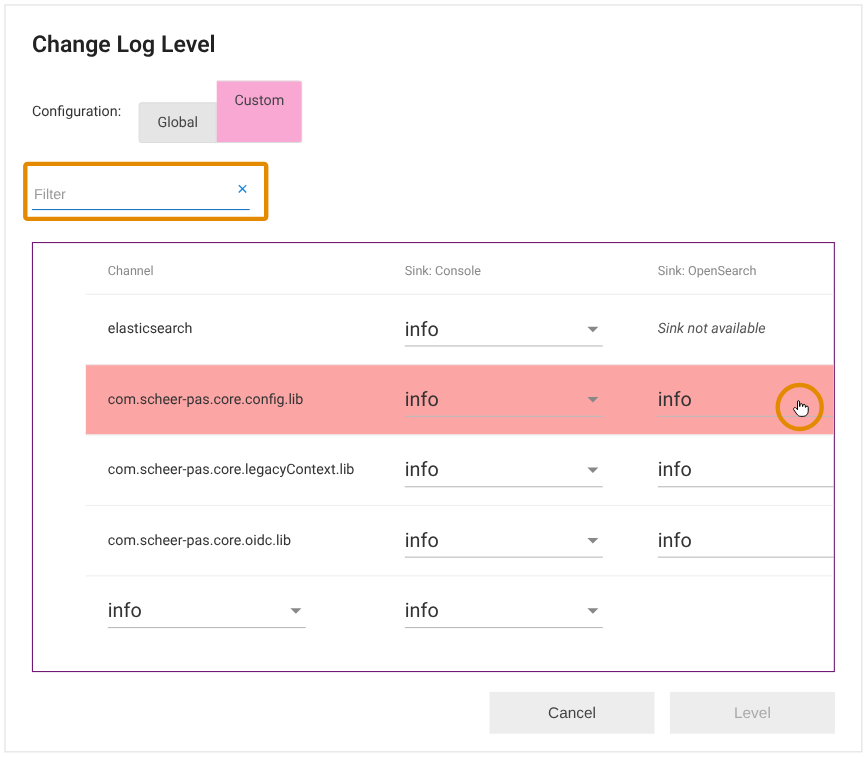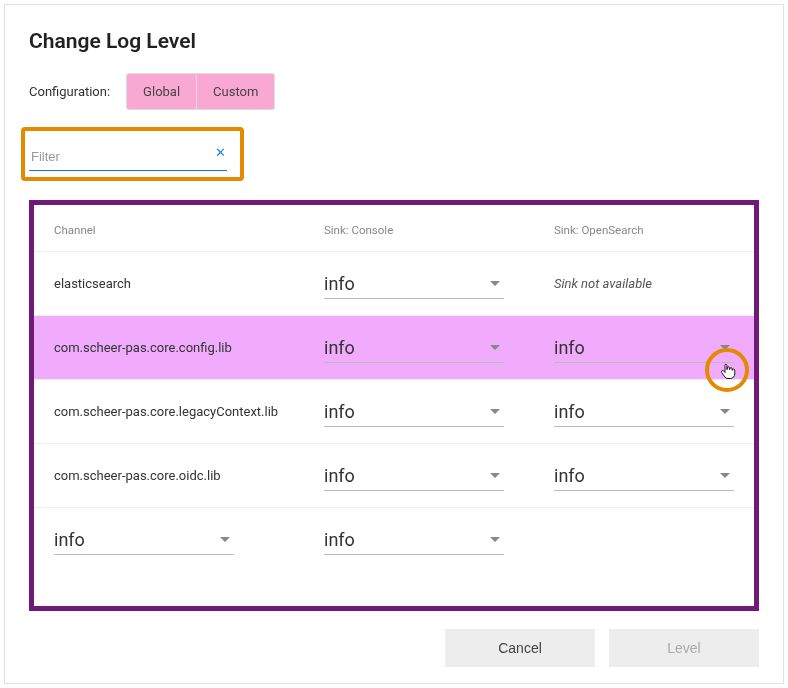--- a/index.html
+++ b/index.html
@@ -41,21 +41,22 @@
   }
   .tab {
     padding: 10px 16px;
     font-size: 13px;
     color: #444;
     background: #f9a8d4;
     border: 1px solid #ddd;
     cursor: pointer;
   }
   .tab.active {
-    background: #f9a8d4;
+    background: #e5e5e5;
+    margin-top: 20px;
   }
   .tab:first-child { border-radius: 3px 0 0 3px; }
   .tab:last-child { border-radius: 0 3px 3px 0; border-left: none; }
 
   .filter-box {
     position: relative;
     width: 215px;
     height: 50px;
     display: flex;
     align-items: center;
@@ -86,43 +87,44 @@
     position: absolute;
     right: 18px;
     top: 14px;
     color: #1e88d8;
     font-size: 13px;
     cursor: pointer;
     line-height: 1;
   }
 
   .table-wrap {
-    border: 5px solid #701a75;
+    border: 1px solid #701a75;
     flex: 1;
     overflow: hidden;
+    padding-left: 48px;
   }
   .table-header, .table-row {
     display: grid;
     grid-template-columns: 270px 230px 230px;
     align-items: center;
   }
   .table-header {
     padding: 18px 20px 14px 20px;
     font-size: 11.5px;
     color: #888;
   }
   .table-row {
     padding: 14px 20px;
     border-top: 1px solid #eee;
     font-size: 13px;
     color: #333;
     min-height: 64px;
   }
   .table-row.highlight-row {
-    background: #f0abfc;
+    background: #fca5a5;
   }
   .channel-name {
     color: #333;
     font-size: 13px;
     padding-right: 6px;
   }
   .select-box {
     position: relative;
     width: 180px;
     border-bottom: 1px solid #bbb;

